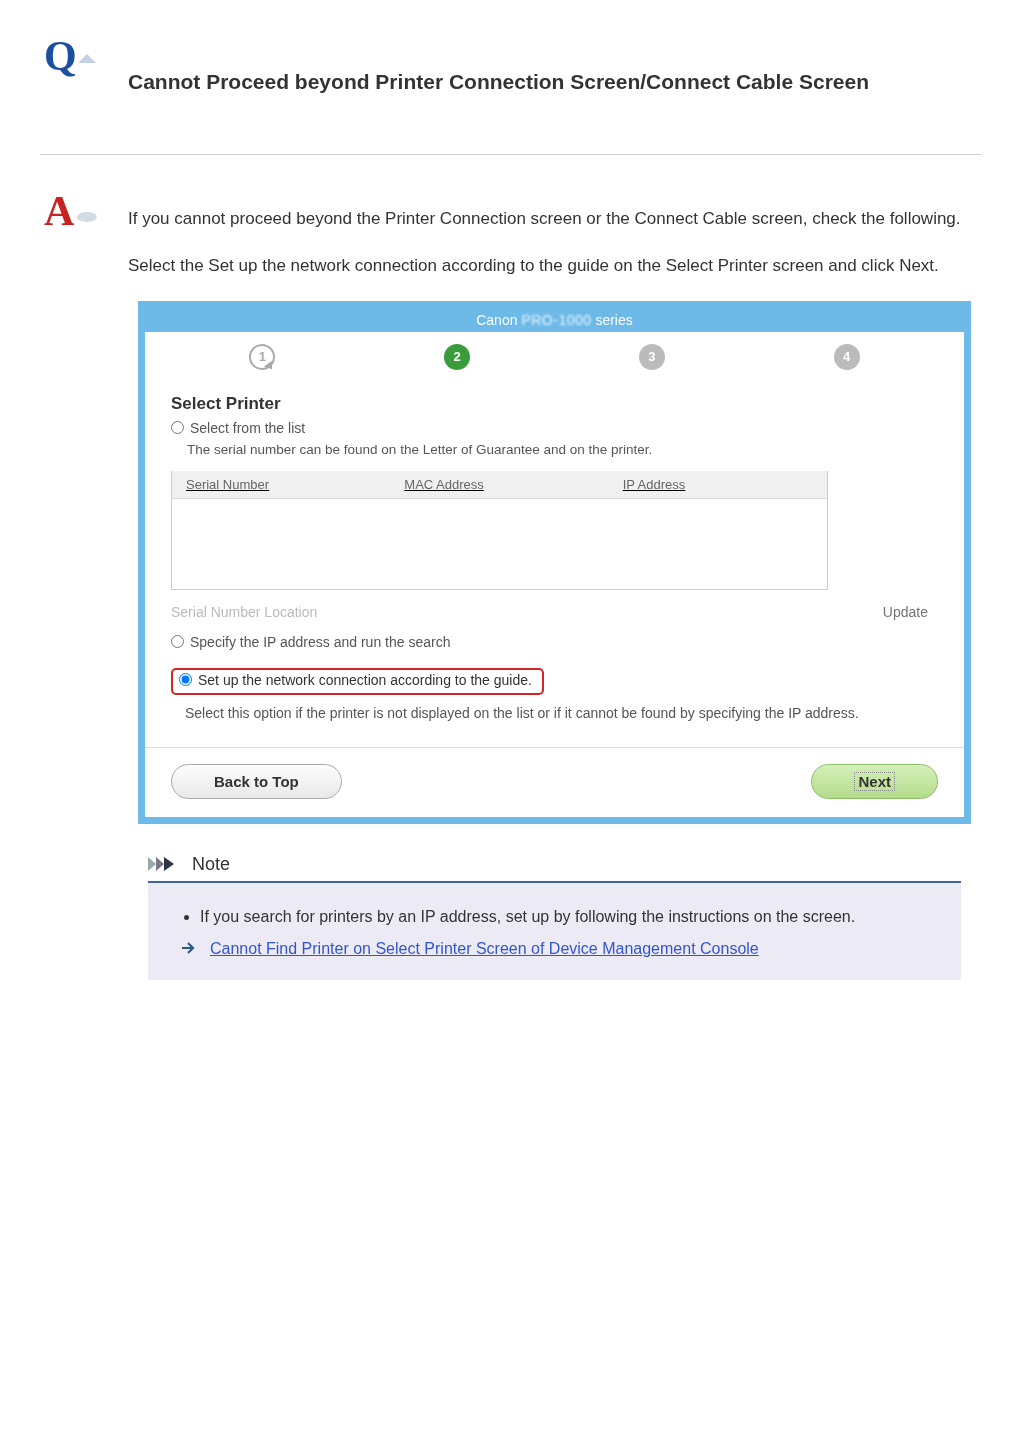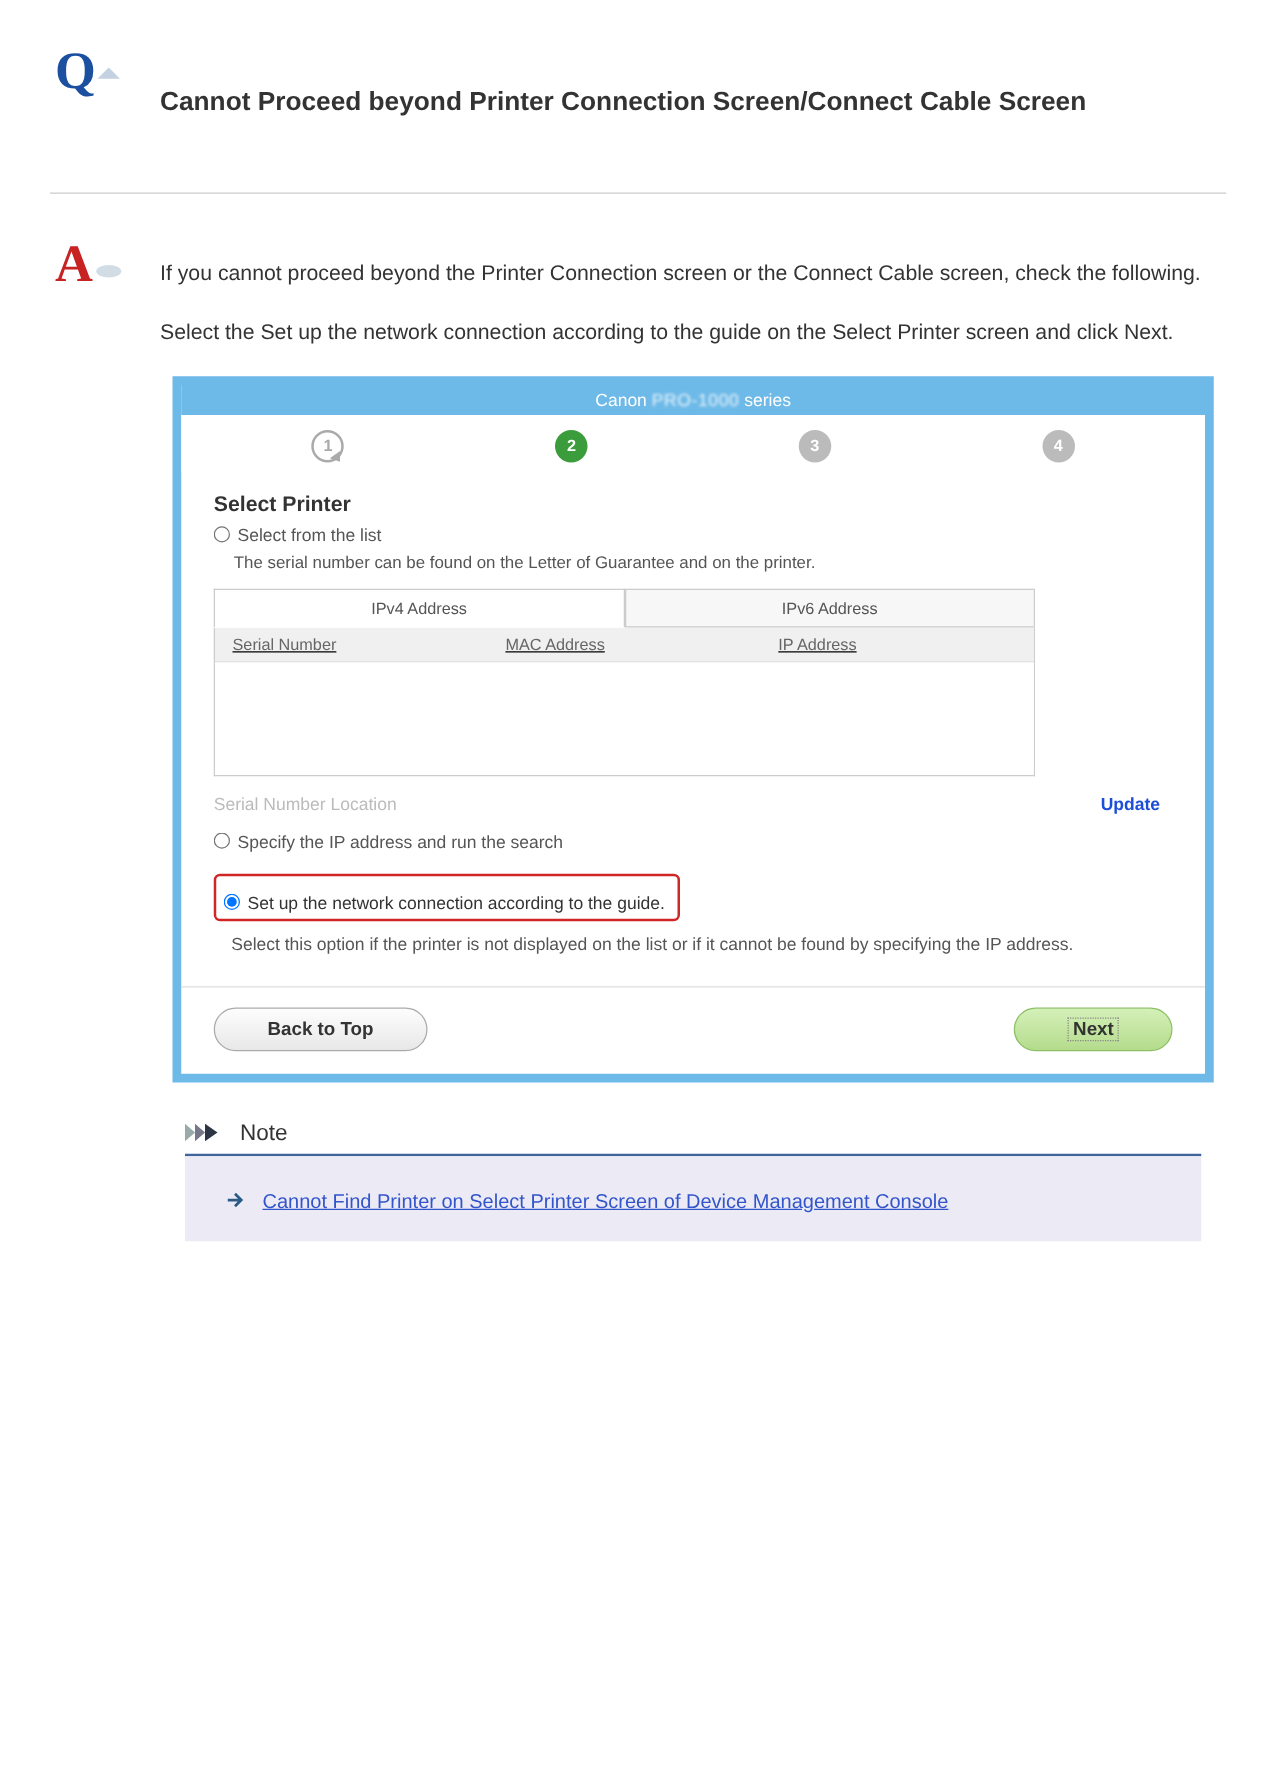--- a/index.html
+++ b/index.html
@@ -40,26 +40,26 @@
     .ip-tab.active { background: #fff; border-bottom-color: #fff; }
     .ip-tab:last-child { margin-right: 110px; }
     
     .table-area { border: 1px solid #ccc; border-top: none; margin-right: 110px; text-decoration: underline; }
     .table-header { display: flex; background: #f0f0f0; border-bottom: 1px solid #ddd; }
     .table-header div { flex: 1; padding: 6px 14px; font-size: 13px; color: #666; }
     .table-body { height: 90px; background: #fff; }
     
     .below-row { display: flex; justify-content: space-between; align-items: center; margin-top: 14px; }
     .serial-loc { color: #bbb; font-size: 14px; }
-    .update-text { color: #1d4ed8; font-size: 14px; margin-right: 10px; font-weight: bold; }
+    .update-text { color: #737373; font-size: 14px; margin-right: 10px; }
     
     .radio-row.specify { margin-top: 14px; }
     
     .setup-row { margin-top: 18px; }
-    .setup-highlight { display: inline-flex; align-items: center; padding: 13px 10px 5px 2px; border: 2.5px solid #D12626; border-radius: 5px; font-size: 14px; color: #333; }
+    .setup-highlight { display: inline-flex; align-items: center; padding: 2px 10px 5px 2px; border: 2.5px solid #D12626; border-radius: 5px; font-size: 14px; color: #333; }
     .setup-highlight input { margin: 0 6px 0 4px; }
     .setup-desc { font-size: 14px; color: #555; margin: 10px 0 8px 14px; }
     
     .buttons-row { display: flex; justify-content: space-between; padding: 16px 26px 18px; border-top: 1px solid #ddd; margin-top: 8px; }
     .btn { padding: 8px 42px; border-radius: 22px; border: 1px solid #aaa; font-size: 15px; font-weight: bold; cursor: pointer; background: linear-gradient(#fdfdfd, #e8e8e8); color: #333; }
     .btn.next { background: linear-gradient(#D4F0B8, #B4DC8C); border-color: #8cbf66; }
     .btn.next span.dotted { border: 1px dotted #888; padding: 0 3px; }
     
     .note-block { margin: 30px 20px 0; }
     .note-header { display: flex; align-items: center; gap: 10px; padding-bottom: 6px; border-bottom: 2px solid #40659C; }
@@ -111,24 +111,20 @@
             <div class="step-circle step-gray">4</div>
           </div>
           <div class="screen-body">
             <div class="sp-title">Select Printer</div>
             <label class="radio-row">
               <input type="radio" name="sel" style="">
               <span>Select from the list</span>
             </label>
             <div class="serial-hint">The serial number can be found on the Letter of Guarantee and on the printer.</div>
 
-            <div class="ip-tabs">
-              <div class="ip-tab active">IPv4 Address</div>
-              <div class="ip-tab">IPv6 Address</div>
-            </div>
             <div class="table-area">
               <div class="table-header">
                 <div>Serial Number</div>
                 <div>MAC Address</div>
                 <div>IP Address</div>
               </div>
               <div class="table-body"></div>
             </div>
 
             <div class="below-row">
@@ -161,20 +157,23 @@
           <span class="note-arrows">
             <svg width="34" height="18" viewBox="0 0 34 18">
               <polygon points="0,2 8,9 0,16" fill="#9aa"></polygon>
               <polygon points="8,2 16,9 8,16" fill="#778"></polygon>
               <polygon points="16,2 26,9 16,16" fill="#2c3544"></polygon>
             </svg>
           </span>
           <span class="note-title">Note</span>
         </div>
         <div class="note-body">
+          <ul>
+            <li>If you search for printers by an IP address, set up by following the instructions on the screen.</li>
+          </ul>
           <div class="note-link-row">
             <span class="arrow-icon">
               <svg width="16" height="12" viewBox="0 0 16 12">
                   <path d="M0 6 L10 6 M6 1 L11 6 L6 11" stroke="#2C5B87" stroke-width="2.2" fill="none"></path>
                 </svg>
             </span>
             <a href="#">Cannot Find Printer on Select Printer Screen of Device Management Console</a>
           </div>
         </div>
       </div>

